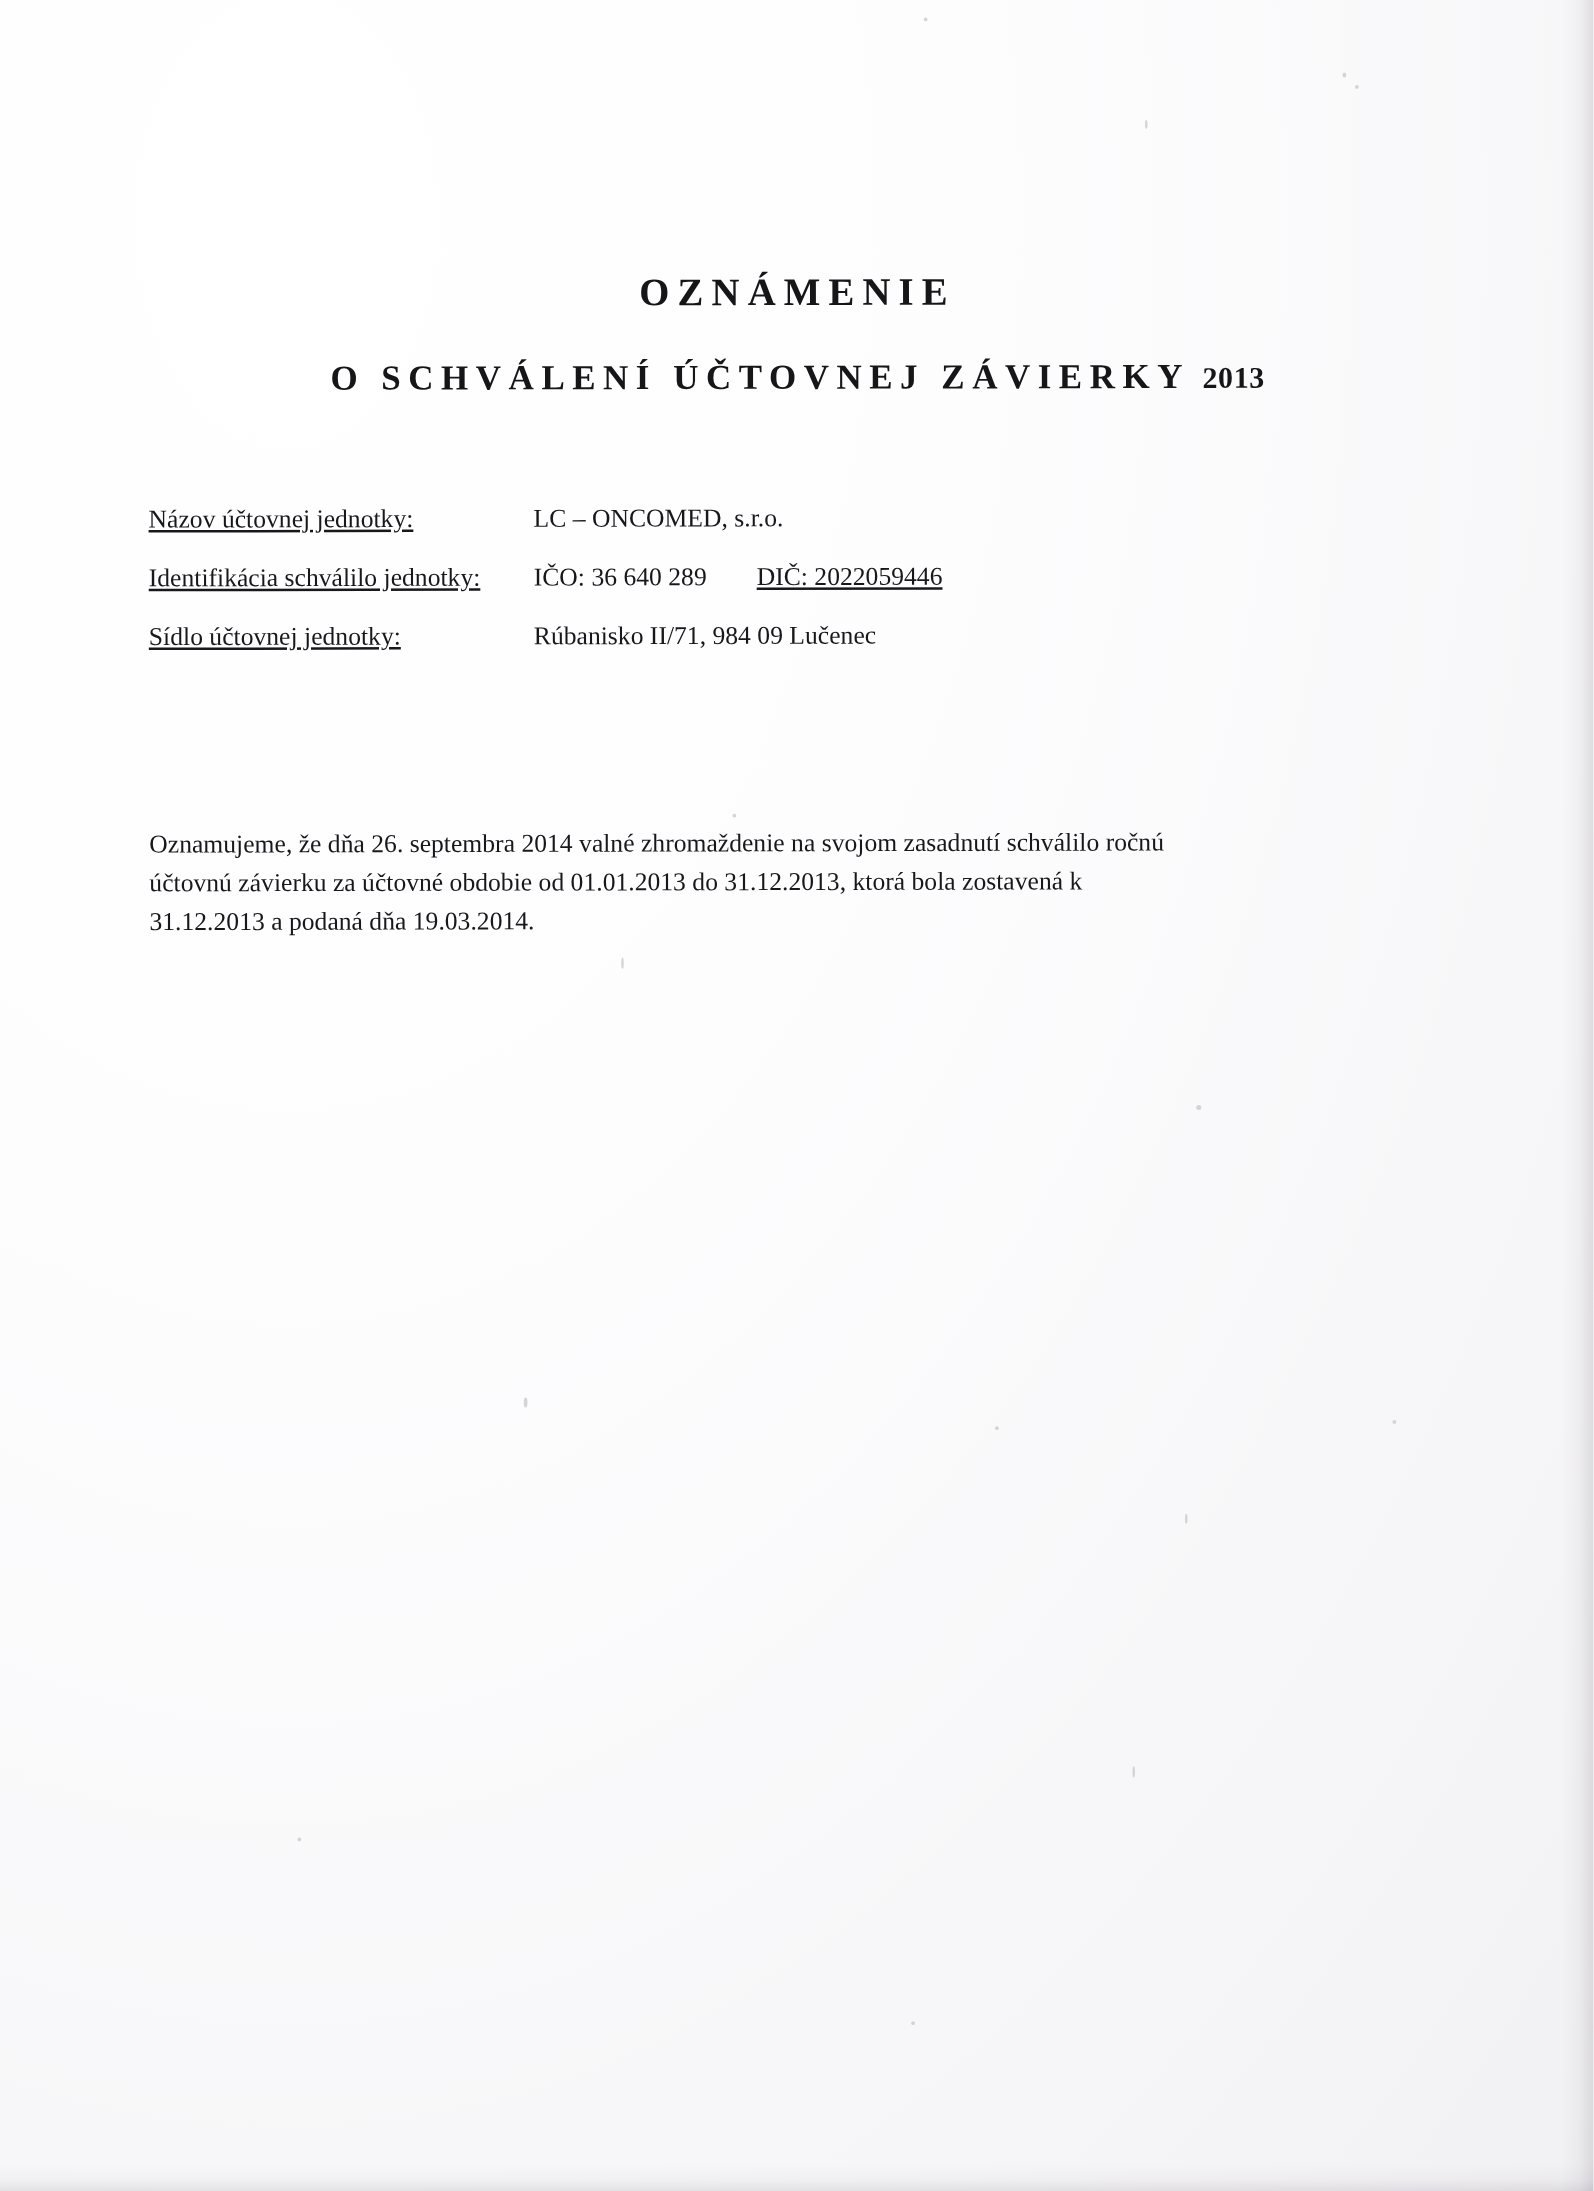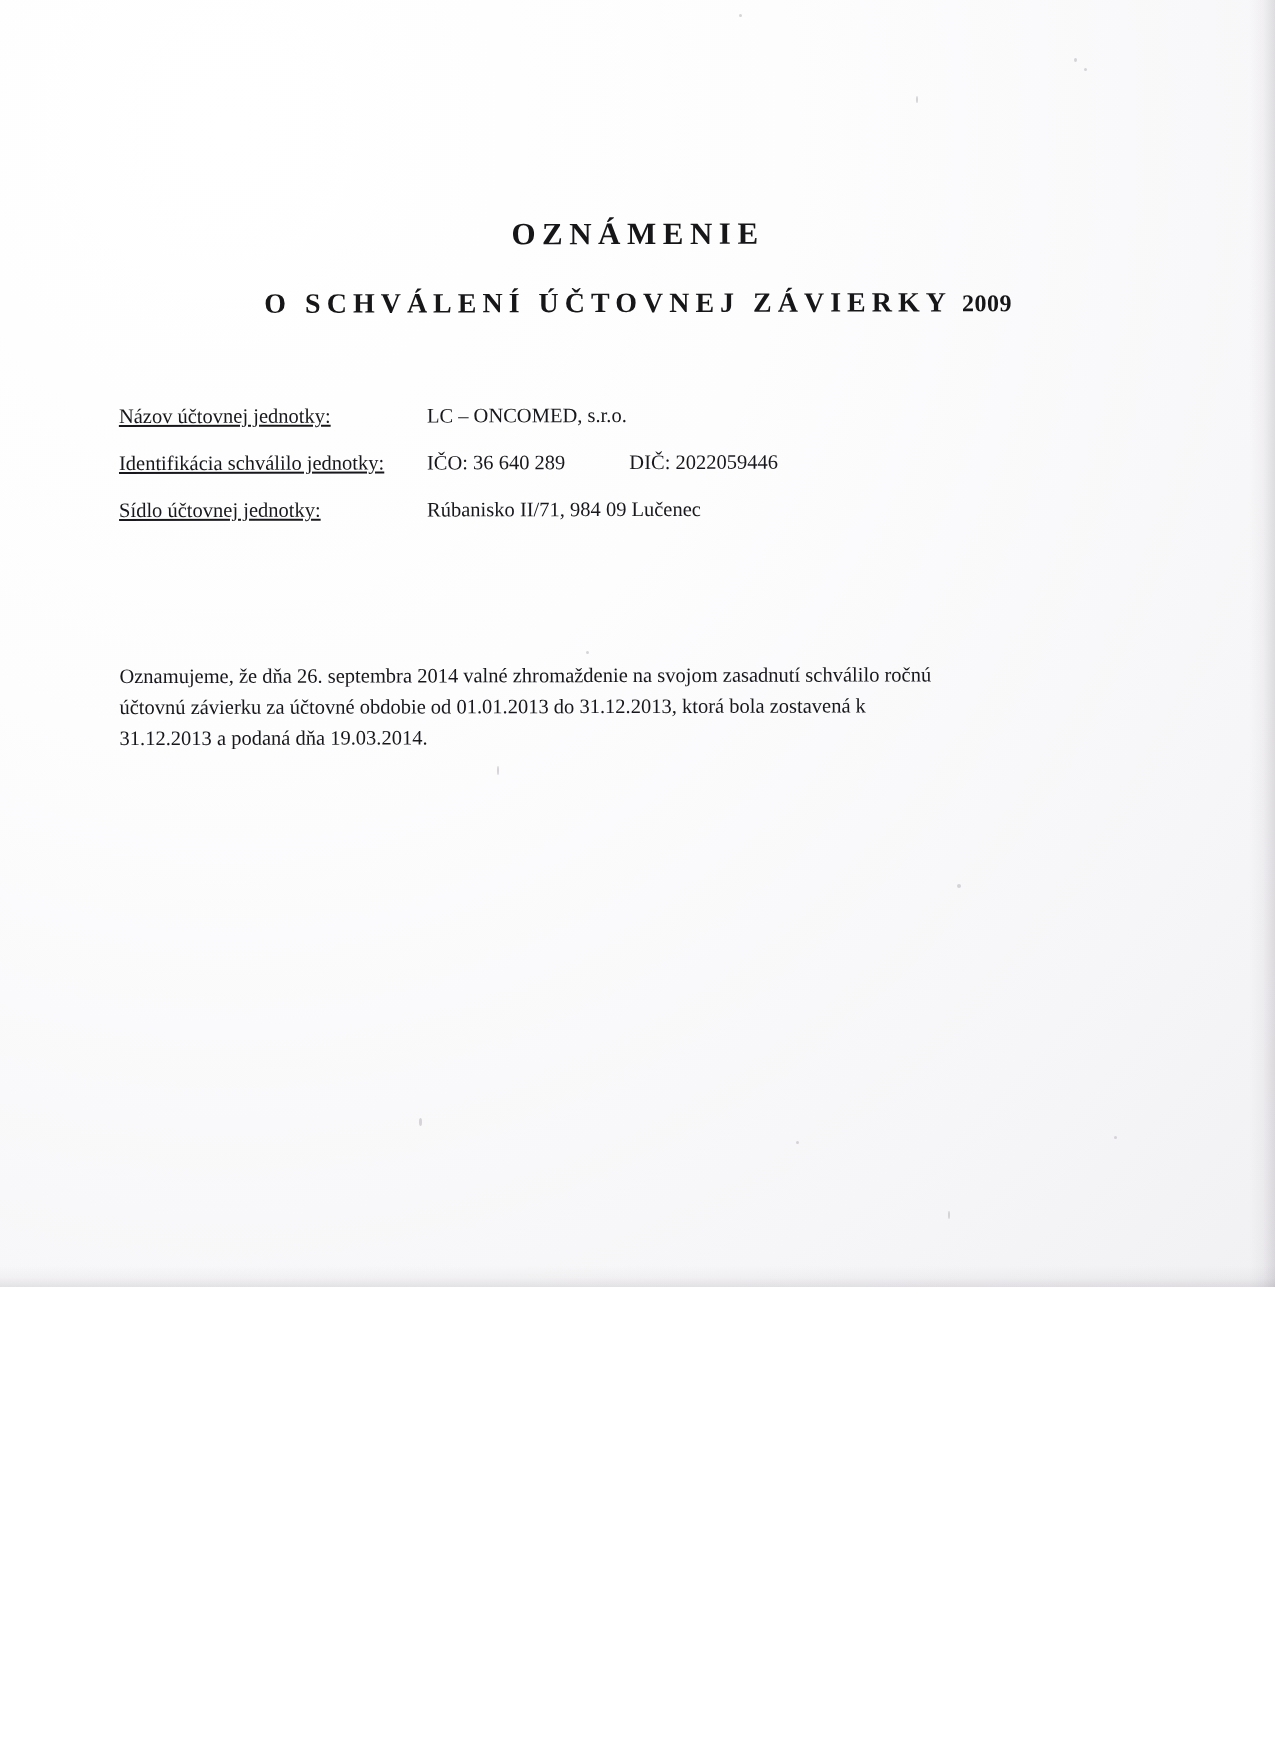--- a/index.html
+++ b/index.html
@@ -3,21 +3,21 @@
 <meta charset="utf-8">
 <style>
   html, body {
     margin: 0;
     padding: 0;
     background: #ffffff;
   }
   .page {
     position: relative;
     width: 1275px;
-    height: 1287px;
+    height: 1753px;
     margin: 0 auto;
     background: #fbfbfb;
     font-family: "Liberation Serif", serif;
     color: #18181c;
     overflow: hidden;
   }
 
   
   .scan-tint {
     position: absolute;
@@ -96,21 +96,22 @@
   .id-label {
     width: 308px;
     flex: 0 0 308px;
     white-space: nowrap;
     text-decoration: underline;
   }
   .id-value {
     white-space: nowrap;
   }
   .id-value .second {
-    margin-left: 64px;
+    margin-left: 40px;
+    text-decoration: underline;
   }
   .row-name   { margin-bottom: 24px; }
   .row-ident  { margin-bottom: 24px; }
 
   
   .para {
     position: absolute;
     left: 118px;
     top: 660px;
     width: 842px;
@@ -145,21 +146,21 @@
   <div class="speck" style="left:419px;  top:1118px;width:3px;  height:8px;"></div>
   <div class="speck" style="left:906px;  top:1413px;width:2px;  height:9px;"></div>
   <div class="speck" style="left:238px;  top:1470px;width:3px;  height:3px;"></div>
   <div class="speck" style="left:729px;  top:1617px;width:3px;  height:3px;"></div>
 
   <div class="content skew">
 
     <div class="title-main">OZNÁMENIE</div>
 
     <div class="title-sub">
-      <span>O SCHVÁLENÍ ÚČTOVNEJ ZÁVIERKY</span><span class="year">2009</span>
+      <span>O SCHVÁLENÍ ÚČTOVNEJ ZÁVIERKY</span><span class="year">2013</span>
     </div>
 
     <div class="id-block">
 
       <div class="id-row row-name">
         <div class="id-label">Názov účtovnej jednotky:</div>
         <div class="id-value">
           <span>LC – ONCOMED, s.r.o.</span>
         </div>
       </div>

